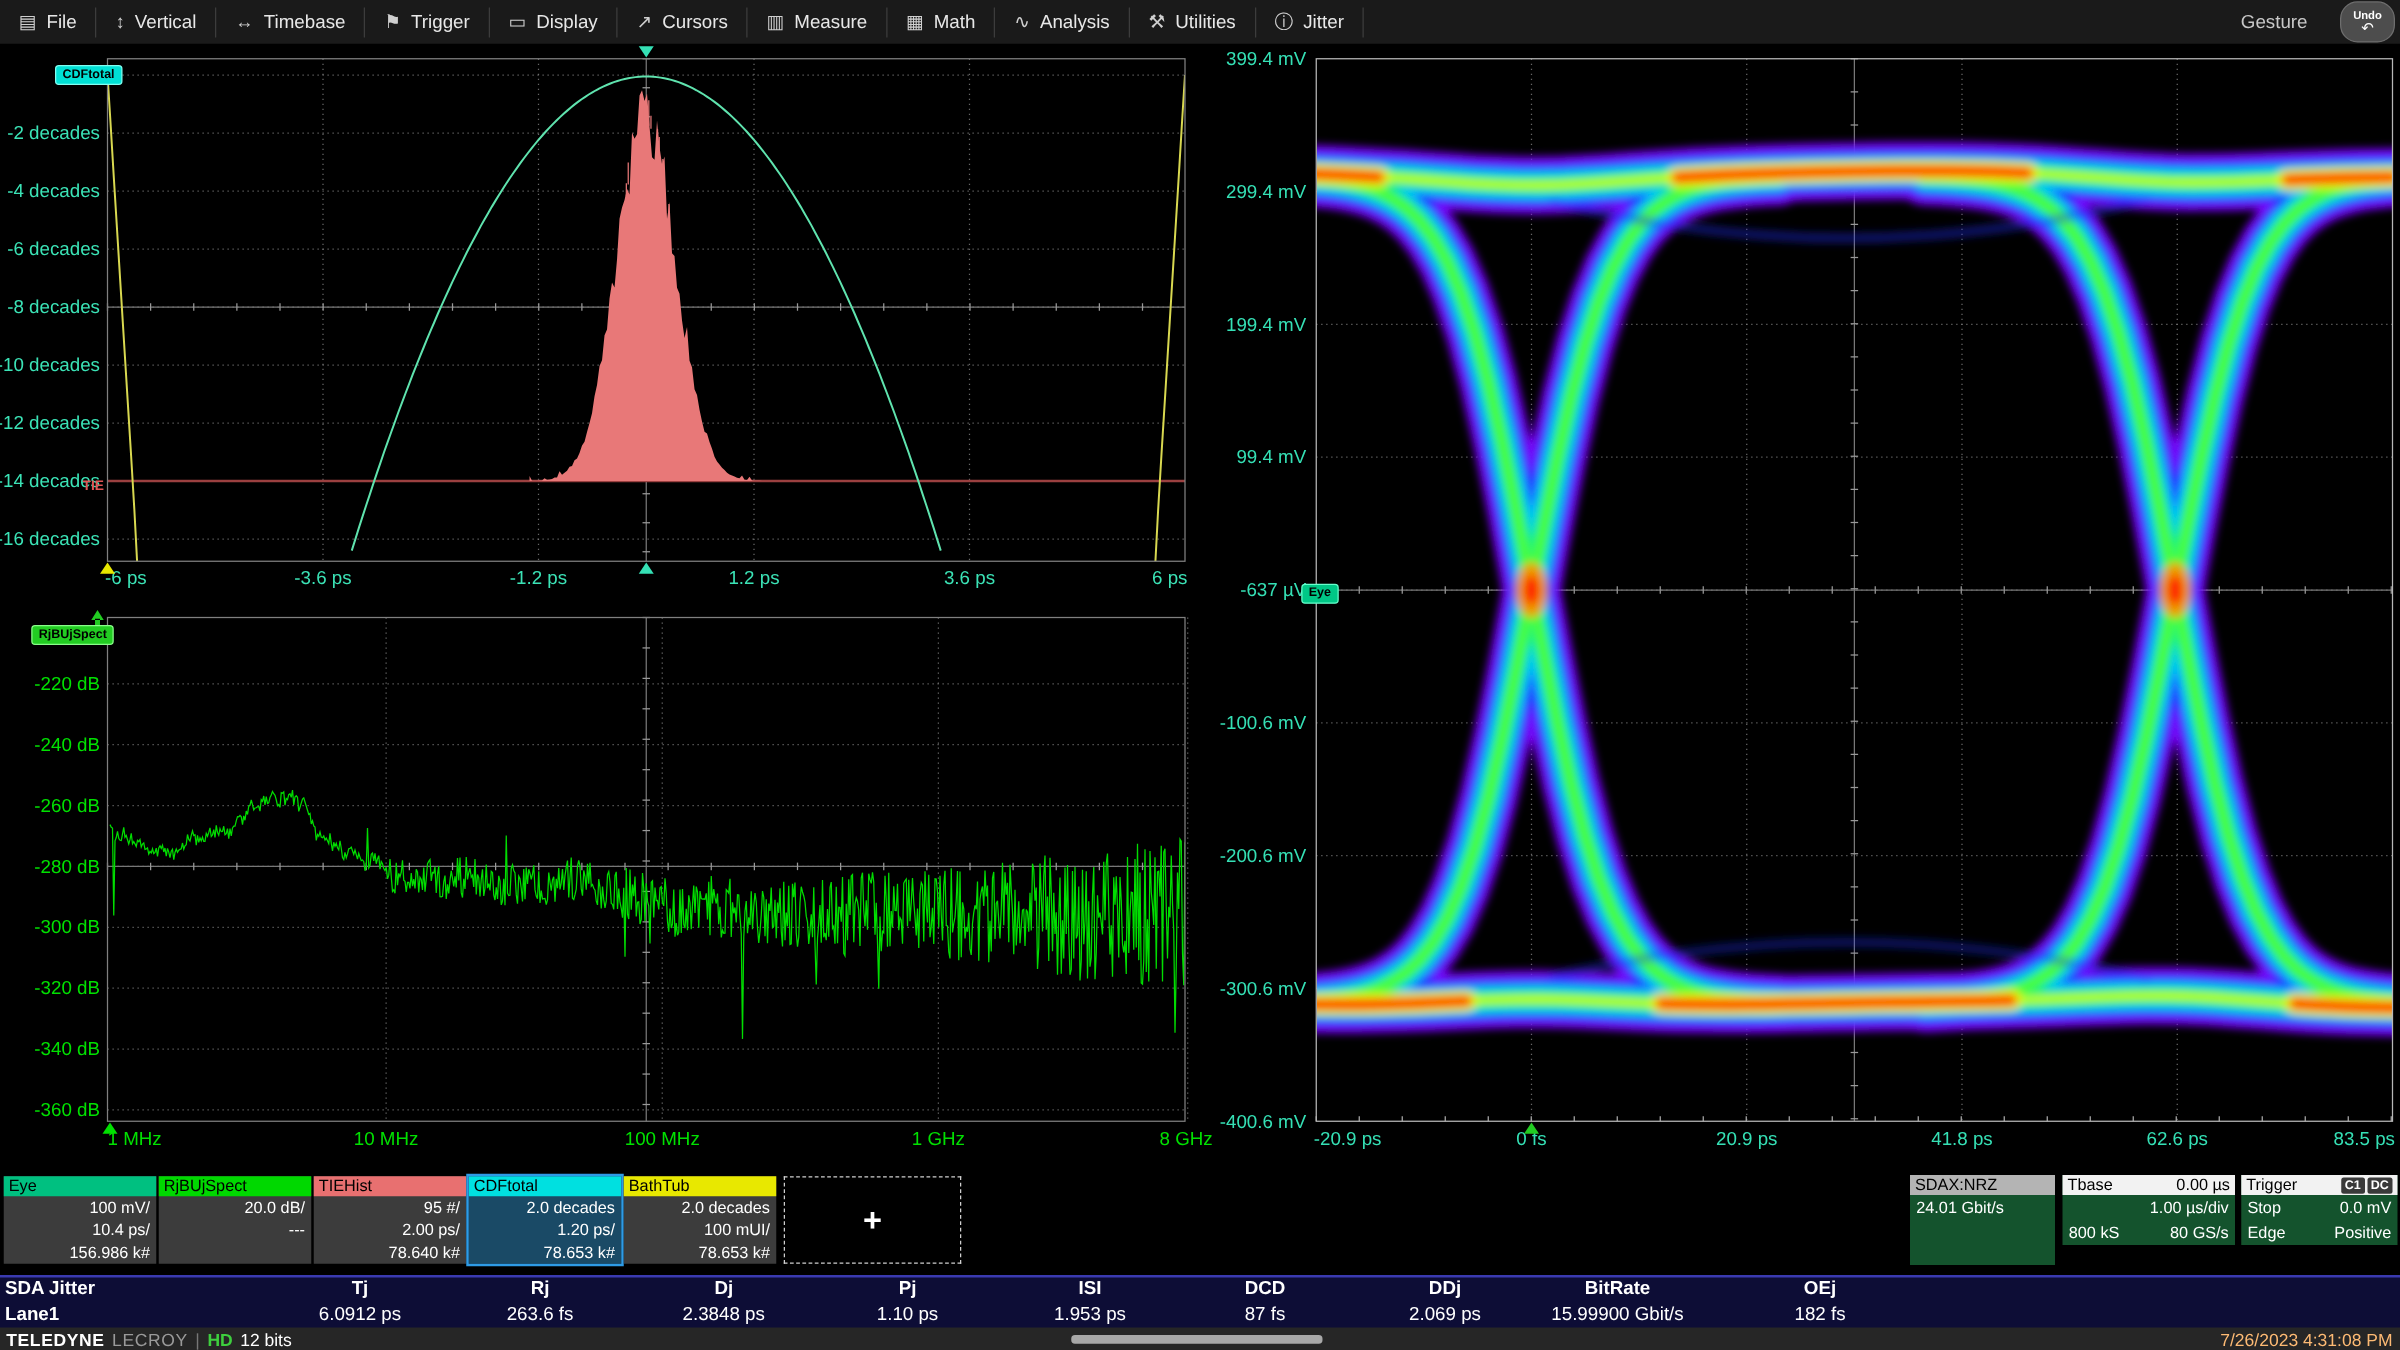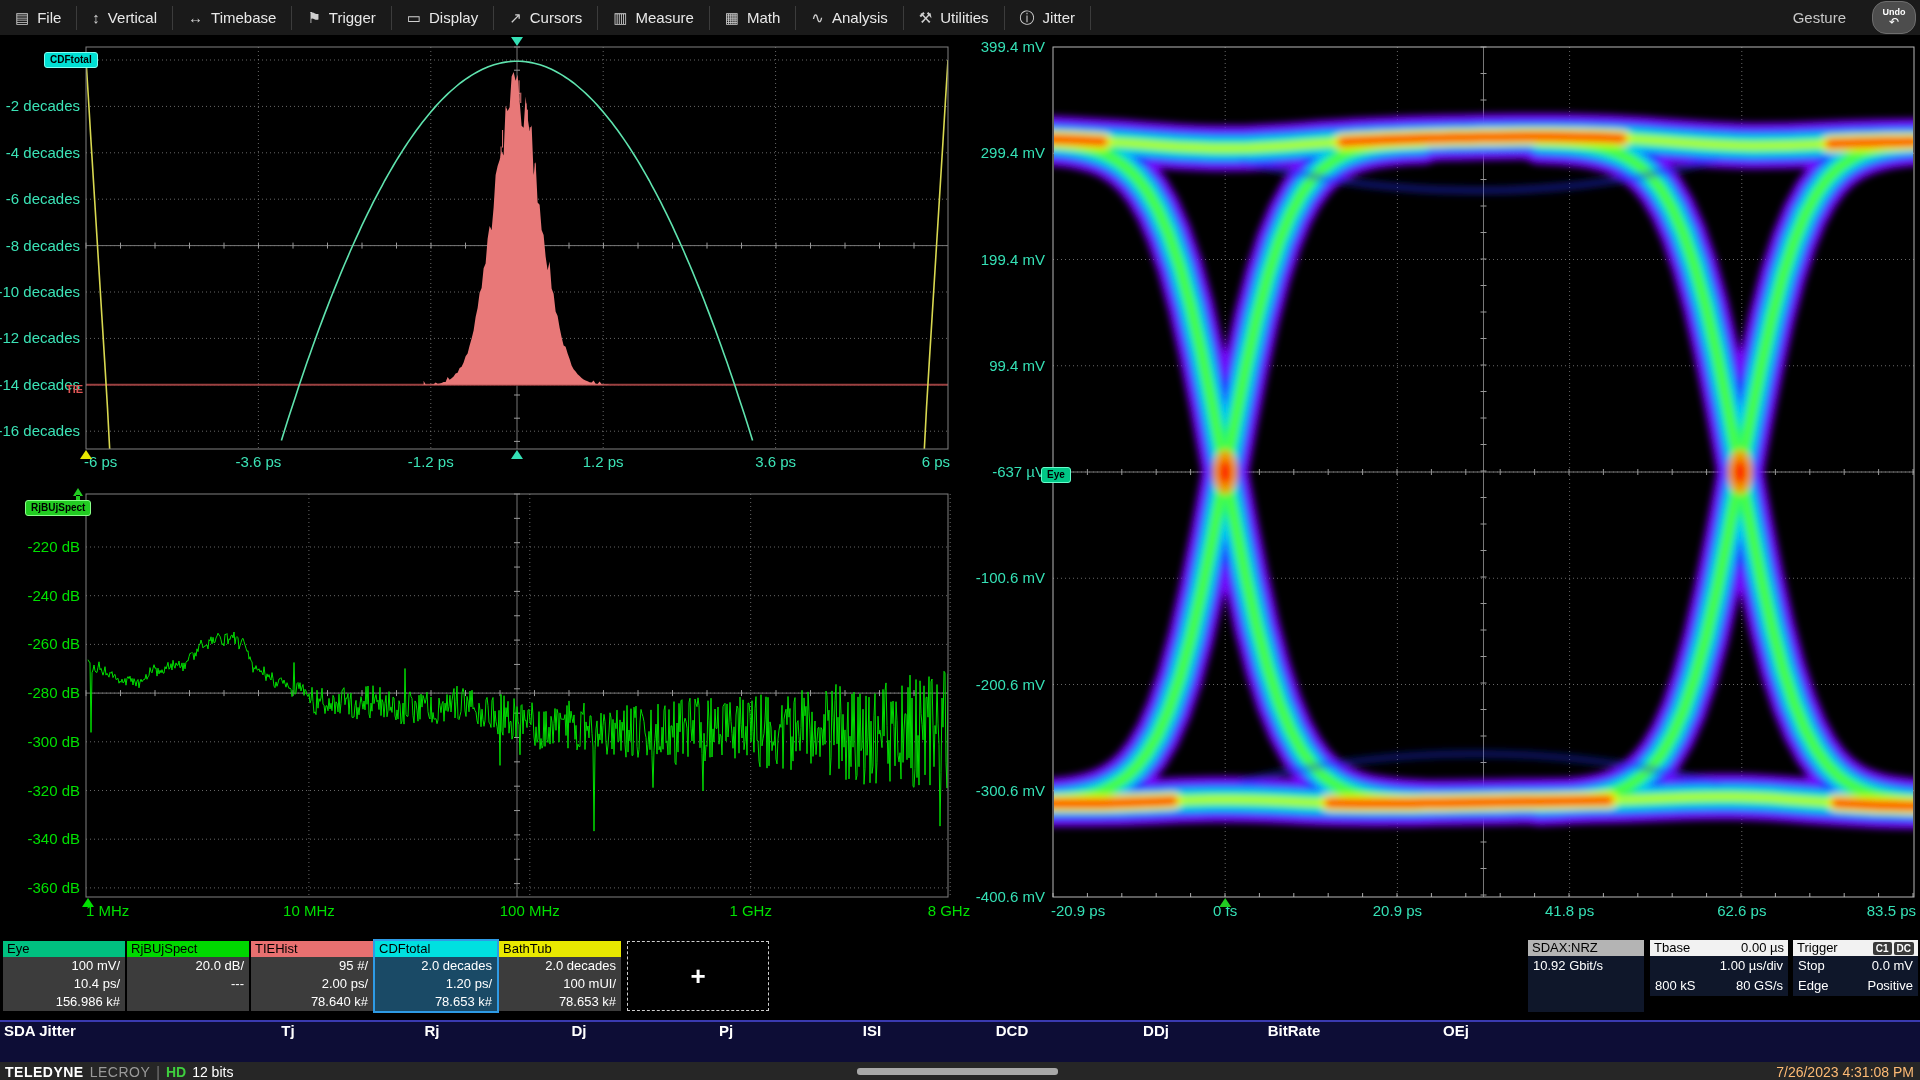--- a/index.html
+++ b/index.html
@@ -29,21 +29,21 @@
   
   .desc-box{position:absolute;top:941px;width:122px;height:70px;background:#3c3c3c;z-index:4;}
   .desc-box .hd{height:16px;font-size:13px;color:#000;padding:0 4px;line-height:16px;
                 white-space:nowrap;overflow:hidden;}
   .desc-box .ln{height:18px;font-size:13px;color:#fff;text-align:right;padding-right:5px;line-height:18px;}
   .desc-selected{background:#1a4a66;outline:2px solid #2e9be6;}
   .add-box{position:absolute;top:941px;left:627px;width:140px;height:68px;border:1px dashed #cfcfcf;
            background:#000;display:flex;align-items:center;justify-content:center;z-index:4;}
   .add-box span{color:#fff;font-size:26px;font-weight:bold;}
   
-  .acq{position:absolute;top:940px;background:#0f172a;z-index:4;font-size:13px;}
+  .acq{position:absolute;top:940px;background:#14532d;z-index:4;font-size:13px;}
   .acq .hd{height:16px;line-height:16px;padding:0 4px;display:flex;justify-content:space-between;align-items:center;}
   .acq .row{height:20px;line-height:20px;color:#fff;display:flex;justify-content:space-between;padding:0 5px;}
   .acq-sdax{left:1528px;width:116px;height:72px;}
   .acq-sdax .hd{background:#b4b4b4;color:#000;}
   .acq-tbase{left:1650px;width:138px;height:56px;}
   .acq-tbase .hd{background:#f2f2f2;color:#000;}
   .acq-trigger{left:1793px;width:125px;height:56px;}
   .acq-trigger .hd{background:#f2f2f2;color:#000;}
   .trig-badge{background:#3a3a3a;color:#fff;font-size:10px;font-weight:bold;padding:0 3px;
               border-radius:2px;margin-left:2px;line-height:13px;}
@@ -544,21 +544,21 @@
     </div>
   <div class="add-box">
     <span>+</span>
   </div>
 
   <div class="acq acq-sdax">
     <div class="hd">
         <span>SDAX:NRZ</span>
       </div>
     <div class="row">
-        <span>10.92 Gbit/s</span>
+        <span>24.01 Gbit/s</span>
       </div>
   </div>
   <div class="acq acq-tbase">
     <div class="hd">
       <span>Tbase</span>
       <span>0.00 µs</span>
     </div>
     <div class="row">
         <span></span>
         <span>1.00 µs/div</span>
@@ -592,20 +592,32 @@
     <span class="mt-cell mt-bold" style="left: 218px; width: 140px;">Tj</span>
         <span class="mt-cell mt-bold" style="left: 362px; width: 140px;">Rj</span>
         <span class="mt-cell mt-bold" style="left: 509px; width: 140px;">Dj</span>
         <span class="mt-cell mt-bold" style="left: 656px; width: 140px;">Pj</span>
         <span class="mt-cell mt-bold" style="left: 802px; width: 140px;">ISI</span>
         <span class="mt-cell mt-bold" style="left: 942px; width: 140px;">DCD</span>
         <span class="mt-cell mt-bold" style="left: 1086px; width: 140px;">DDj</span>
         <span class="mt-cell mt-bold" style="left: 1224px; width: 140px;">BitRate</span>
         <span class="mt-cell mt-bold" style="left: 1386px; width: 140px;">OEj</span>
       </div>
+    <div class="mt-row" style="top:21px;" id="mt-values">
+      <span class="mt-cell mt-bold" style="left:4px;text-align:left;">Lane1</span>
+    <span class="mt-cell" style="left: 208px; width: 160px;">6.0912 ps</span>
+        <span class="mt-cell" style="left: 352px; width: 160px;">263.6 fs</span>
+        <span class="mt-cell" style="left: 499px; width: 160px;">2.3848 ps</span>
+        <span class="mt-cell" style="left: 646px; width: 160px;">1.10 ps</span>
+        <span class="mt-cell" style="left: 792px; width: 160px;">1.953 ps</span>
+        <span class="mt-cell" style="left: 932px; width: 160px;">87 fs</span>
+        <span class="mt-cell" style="left: 1076px; width: 160px;">2.069 ps</span>
+        <span class="mt-cell" style="left: 1214px; width: 160px;">15.99900 Gbit/s</span>
+        <span class="mt-cell" style="left: 1376px; width: 160px;">182 fs</span>
+      </div>
   </div>
 
   <div class="statusbar">
     <span class="sb-brand1">TELEDYNE</span>
     <span class="sb-brand2">LECROY</span>
     <span class="sb-sep">|</span>
     <span class="sb-hd">HD</span>
     <span class="sb-bits">12 bits</span>
     <span class="sb-handle"></span>
     <span class="sb-datetime">7/26/2023 4:31:08 PM</span>

